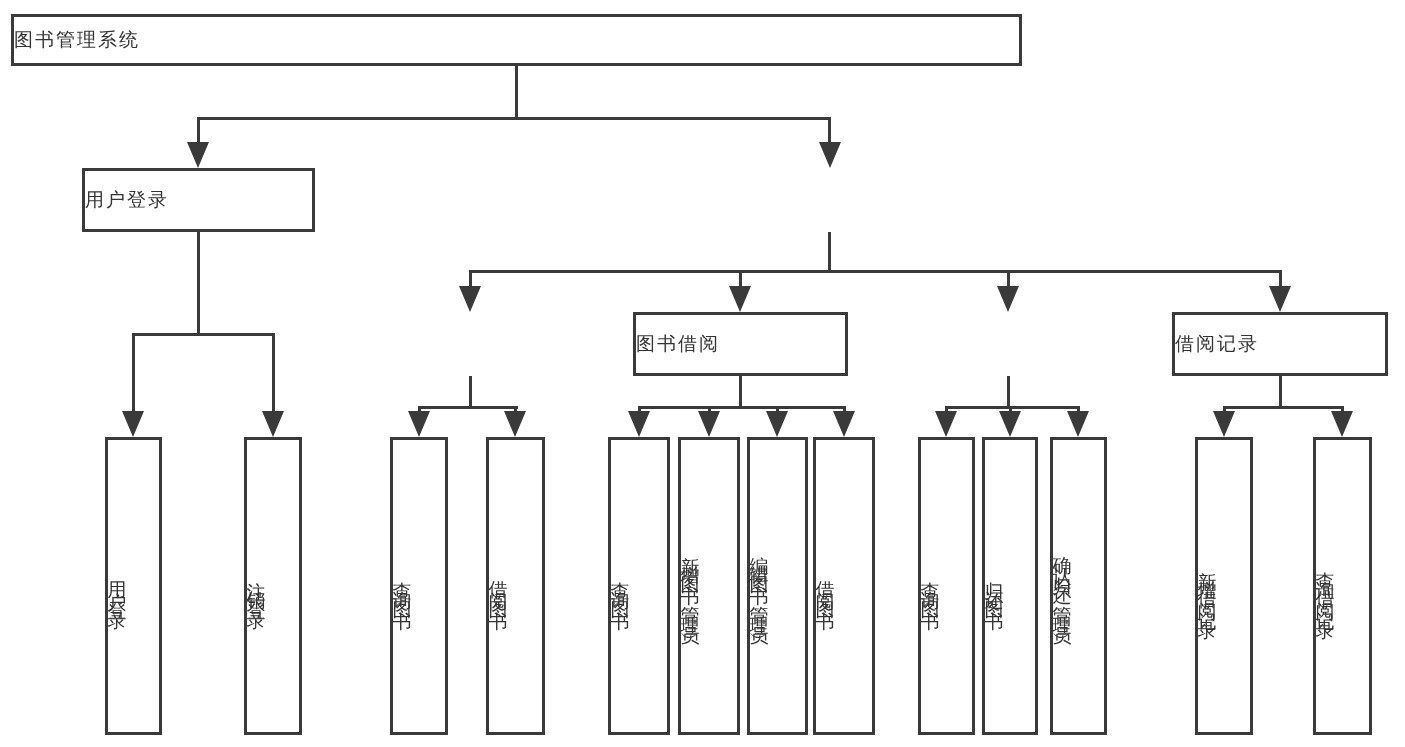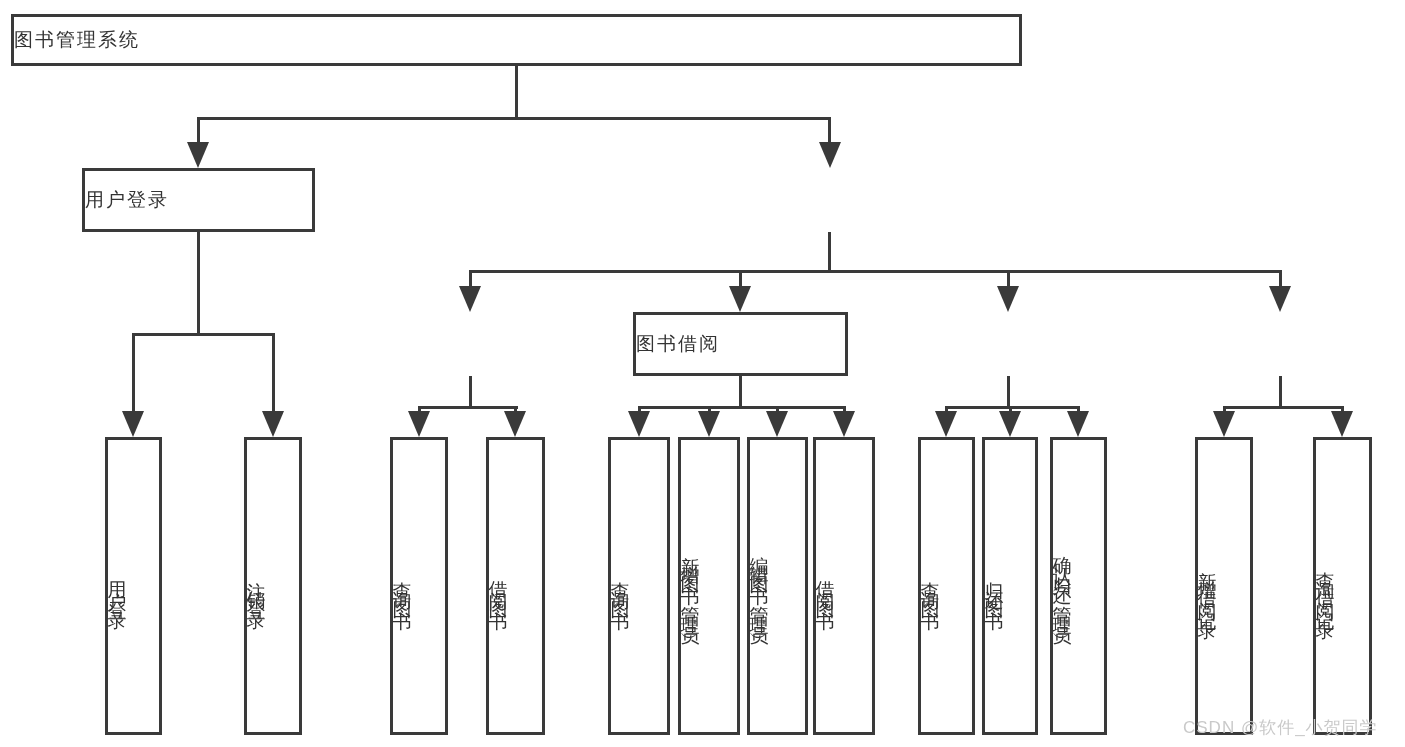--- a/index.html
+++ b/index.html
@@ -41,20 +41,23 @@
   <div class="box" style="left:11px;top:14px;width:1011px;height:52px">
     <span class="lbl">图书管理系统</span>
   </div>
 
   <div class="box" style="left:82px;top:168px;width:233px;height:64px">
     <span class="lbl">用户登录</span>
   </div>
 
   <div class="box" style="left:633px;top:312px;width:215px;height:64px">
     <span class="lbl">图书借阅</span>
+  </div>
+  <div class="box" style="left:1172px;top:312px;width:216px;height:64px">
+    <span class="lbl">借阅记录</span>
   </div>
 
   <div class="box vert" style="left:105px;top:437px;width:57px;height:298px">
     <span class="lbl">用户登录</span>
   </div>
   <div class="box vert" style="left:244px;top:437px;width:58px;height:298px">
     <span class="lbl">注销登录</span>
   </div>
 
   <div class="box vert" style="left:390px;top:437px;width:58px;height:298px">
@@ -146,15 +149,14 @@
   <div class="ar" style="left:999px;top:411px"></div>
   <div class="ar" style="left:1067px;top:411px"></div>
 
   <div class="vl" style="left:1279px;top:376px;height:33px"></div>
   <div class="hl" style="left:1223px;top:406px;width:121px"></div>
   <div class="vl" style="left:1223px;top:406px;height:9px"></div>
   <div class="vl" style="left:1341px;top:406px;height:9px"></div>
   <div class="ar" style="left:1213px;top:411px"></div>
   <div class="ar" style="left:1331px;top:411px"></div>
 
-  <div class="wm">CSDN @软件_小贺同学</div>
 
 </div>
 
 </body></html>

